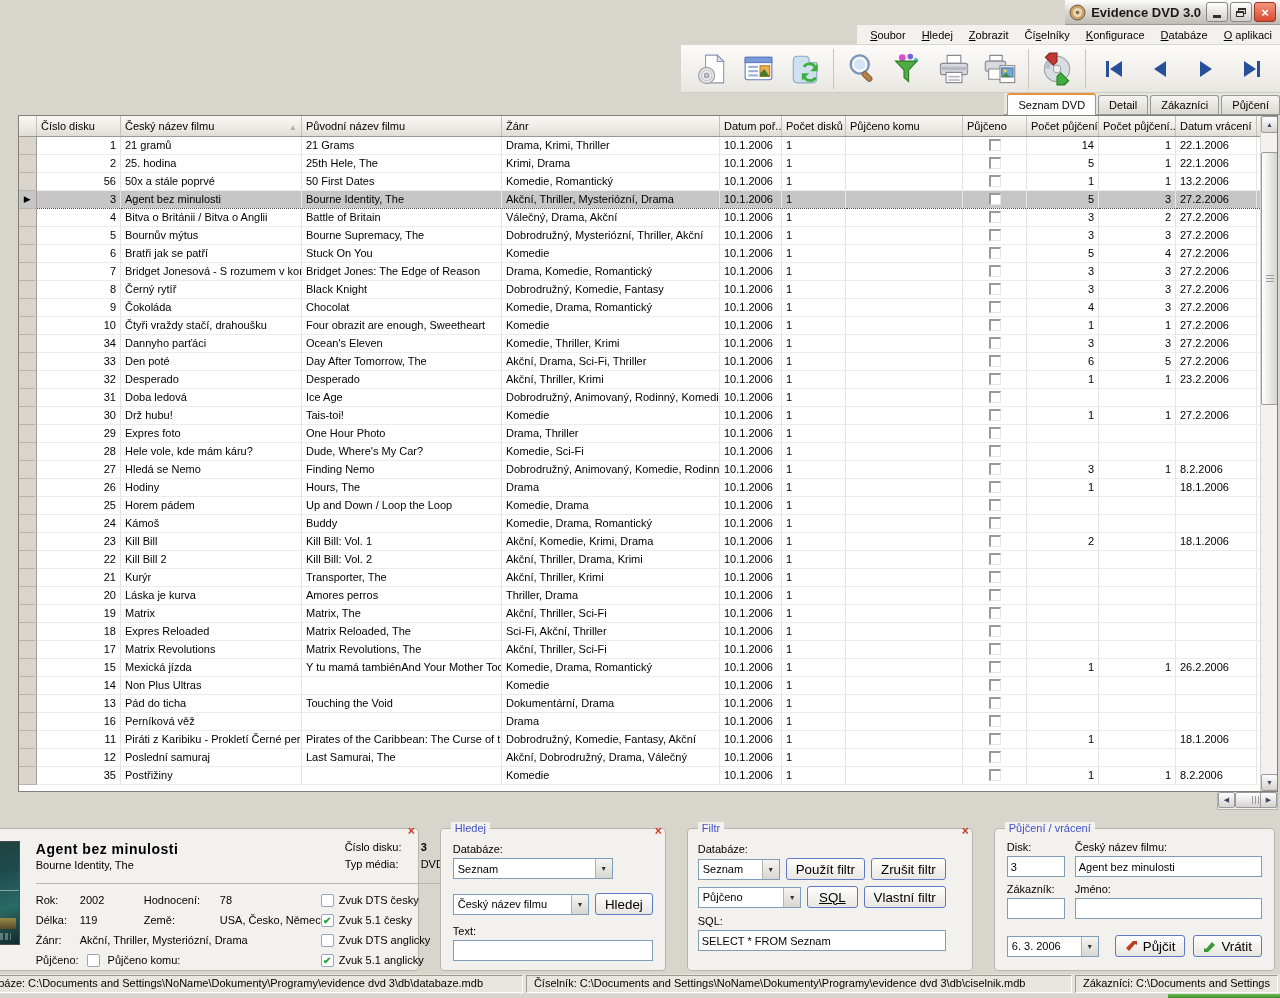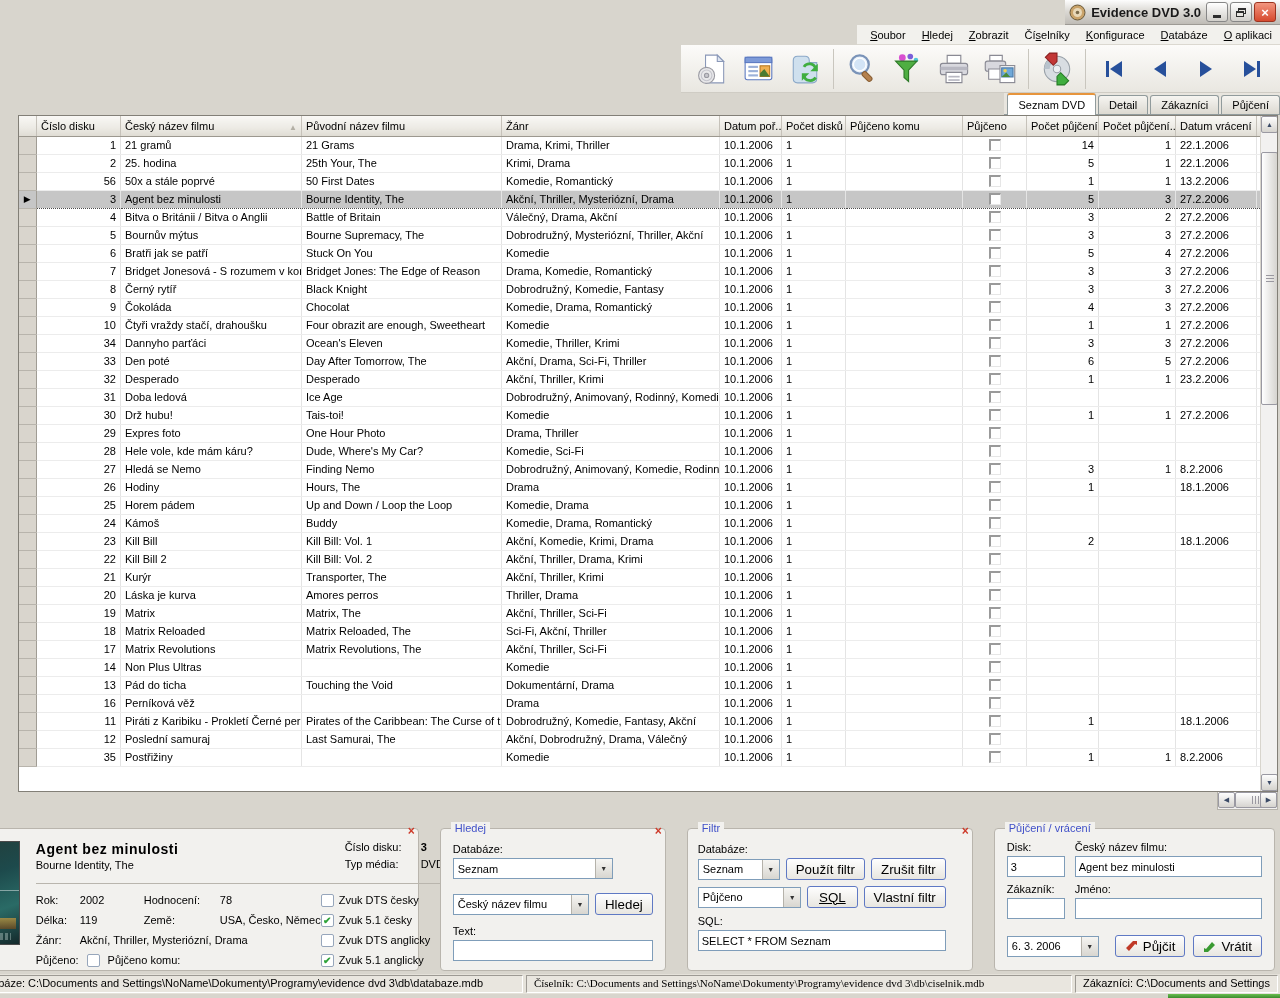--- a/index.html
+++ b/index.html
@@ -158,21 +158,21 @@
   .pj-col1 { width:58px; flex:0 0 58px; }
   .pj-col2 { flex:1; }
   .pj-bottom { display:flex; align-items:center; margin-top:16px; gap:8px; }
   .date-combo { width:92px; }
 
   
   .statusbar { height:20px; flex:0 0 20px; background:#e5e2da; display:flex; gap:3px; padding:1px 2px; }
   .sb-sec { border:1px solid; border-color:#9d9a94 #ffffff #ffffff #9d9a94; background:#e9e6df;
     padding:1px 7px; white-space:nowrap; overflow:hidden; }
   .sb1 { width:556px; flex:0 0 556px; }
-  .sb2 { width:546px; flex:0 0 546px;font-family:Liberation Serif, serif; }
+  .sb2 { width:546px; flex:0 0 546px; }
   .sb3 { flex:1; }
 
   .taskbar-sliver { height:4px; flex:0 0 4px; display:flex; }
   .ts-green { width:112px; background:linear-gradient(#6abf4f,#3c8a2e); }
   .ts-rest { flex:1; background:linear-gradient(#e2dfd7,#c8c5bd); }
 </style>
 </head>
 <body>
 
 <div class="window">
@@ -402,21 +402,21 @@
             </td>
             <td class="al-r">14</td>
             <td class="al-r">1</td>
             <td>22.1.2006</td>
             <td></td>
           </tr>
           <tr>
             <td class="c-ind"></td>
             <td class="al-r">2</td>
             <td>25. hodina</td>
-            <td>25th Your, The</td>
+            <td>25th Hele, The</td>
             <td>Krimi, Drama</td>
             <td>10.1.2006</td>
             <td>1</td>
             <td></td>
             <td>
               <div class="cb"></div>
             </td>
             <td class="al-r">5</td>
             <td class="al-r">1</td>
             <td>22.1.2006</td>
@@ -843,21 +843,21 @@
               <div class="cb"></div>
             </td>
             <td class="al-r"></td>
             <td class="al-r"></td>
             <td></td>
             <td></td>
           </tr>
           <tr>
             <td class="c-ind"></td>
             <td class="al-r">18</td>
-            <td>Matrix Reloaded</td>
+            <td>Expres Reloaded</td>
             <td>Matrix Reloaded, The</td>
             <td>Sci-Fi, Akční, Thriller</td>
             <td>10.1.2006</td>
             <td>1</td>
             <td></td>
             <td>
               <div class="cb"></div>
             </td>
             <td class="al-r"></td>
             <td class="al-r"></td>
@@ -872,20 +872,37 @@
             <td>Akční, Thriller, Sci-Fi</td>
             <td>10.1.2006</td>
             <td>1</td>
             <td></td>
             <td>
               <div class="cb"></div>
             </td>
             <td class="al-r"></td>
             <td class="al-r"></td>
             <td></td>
+            <td></td>
+          </tr>
+          <tr>
+            <td class="c-ind"></td>
+            <td class="al-r">15</td>
+            <td>Mexická jízda</td>
+            <td>Y tu mamá tambiénAnd Your Mother Too</td>
+            <td>Komedie, Drama, Romantický</td>
+            <td>10.1.2006</td>
+            <td>1</td>
+            <td></td>
+            <td>
+              <div class="cb"></div>
+            </td>
+            <td class="al-r">1</td>
+            <td class="al-r">1</td>
+            <td>26.2.2006</td>
             <td></td>
           </tr>
           <tr>
             <td class="c-ind"></td>
             <td class="al-r">14</td>
             <td>Non Plus Ultras</td>
             <td></td>
             <td>Komedie</td>
             <td>10.1.2006</td>
             <td>1</td>

